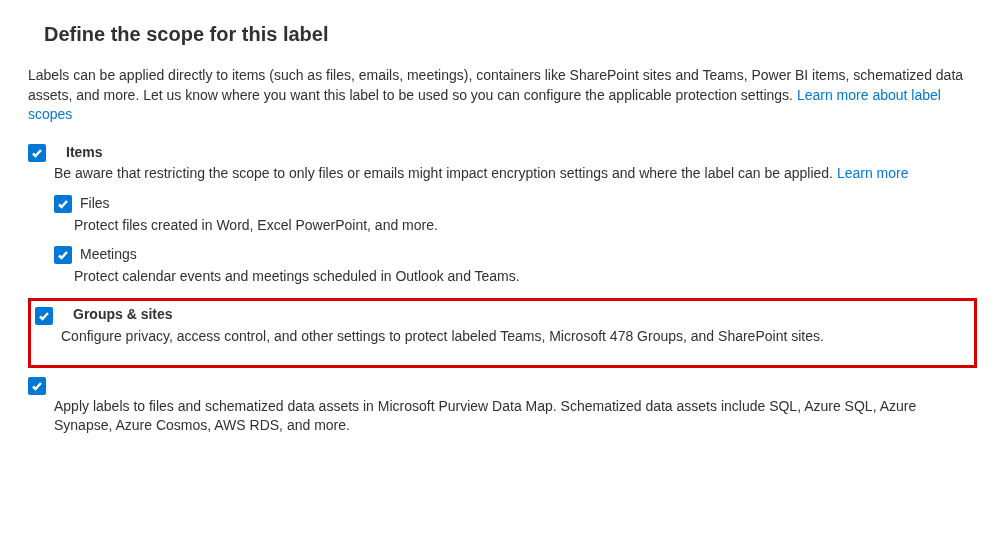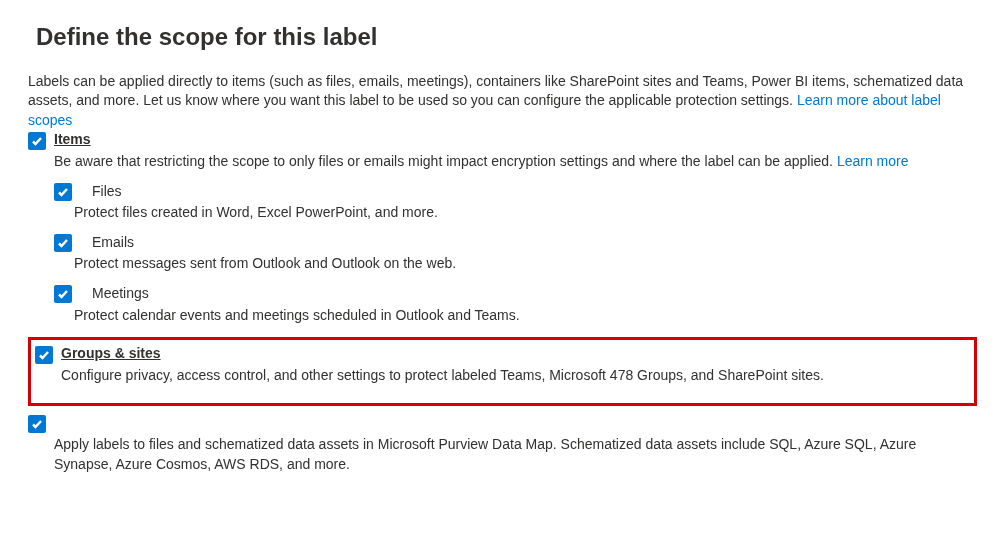--- a/index.html
+++ b/index.html
@@ -6,41 +6,41 @@
     body {
       font-family: "Segoe UI", -apple-system, BlinkMacSystemFont, sans-serif;
       font-size: 14px;
       color: #323130;
       margin: 0;
       padding: 20px 28px;
       width: 1005px;
       line-height: 1.4;
     }
     h1 {
-      font-size: 24px;
+      font-size: 20px;
       font-weight: 600;
-      margin: 0 0 18px 8px;
+      margin: 0 0 18px 16px;
       color: #323130;
     }
     .intro {
+      margin-bottom: 18px;
       color: #323130;
     }
     .link {
       color: #0078d4;
       cursor: pointer;
       text-decoration: none;
     }
     .section {
       margin-bottom: 12px;
     }
     .section-row {
       display: flex;
       align-items: flex-end;
-      gap: 8px;
-      text-decoration: underline;
+      gap: 20px;
     }
     .checkbox {
       width: 18px;
       height: 18px;
       background: #0078d4;
       border-radius: 2px;
       display: inline-flex;
       align-items: center;
       justify-content: center;
       flex-shrink: 0;
@@ -64,21 +64,21 @@
       margin-bottom: 10px;
       color: #323130;
     }
     .sub-section {
       margin-left: 26px;
       margin-bottom: 10px;
     }
     .sub-row {
       display: flex;
       align-items: flex-start;
-      gap: 20px;
+      gap: 8px;
       text-align: right;
     }
     .sub-label {
       color: #323130;
     }
     .sub-desc {
       margin-left: 20px;
       margin-top: 2px;
       color: #323130;
     }
@@ -115,31 +115,20 @@
       <span class="checkbox">
         <svg viewBox="0 0 12 12">
             <polyline points="2,6.5 4.5,9 10,3"></polyline>
           </svg>
       </span>
       <span class="sub-label">Files</span>
     </div>
     <div class="sub-desc">Protect files created in Word, Excel PowerPoint, and more.</div>
   </div>
 
-  <div class="sub-section">
-    <div class="sub-row">
-      <span class="checkbox">
-        <svg viewBox="0 0 12 12">
-            <polyline points="2,6.5 4.5,9 10,3"></polyline>
-          </svg>
-      </span>
-      <span class="sub-label">Emails</span>
-    </div>
-    <div class="sub-desc">Protect messages sent from Outlook and Outlook on the web.</div>
-  </div>
 
   <div class="sub-section">
     <div class="sub-row">
       <span class="checkbox">
         <svg viewBox="0 0 12 12">
             <polyline points="2,6.5 4.5,9 10,3"></polyline>
           </svg>
       </span>
       <span class="sub-label">Meetings</span>
     </div>

